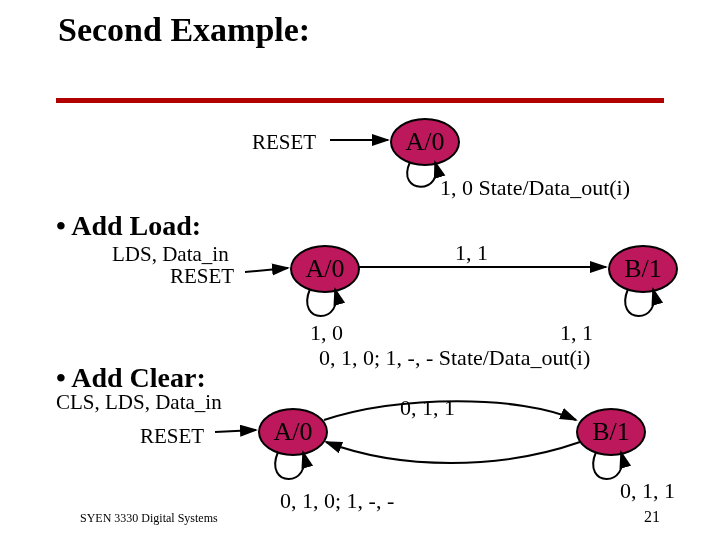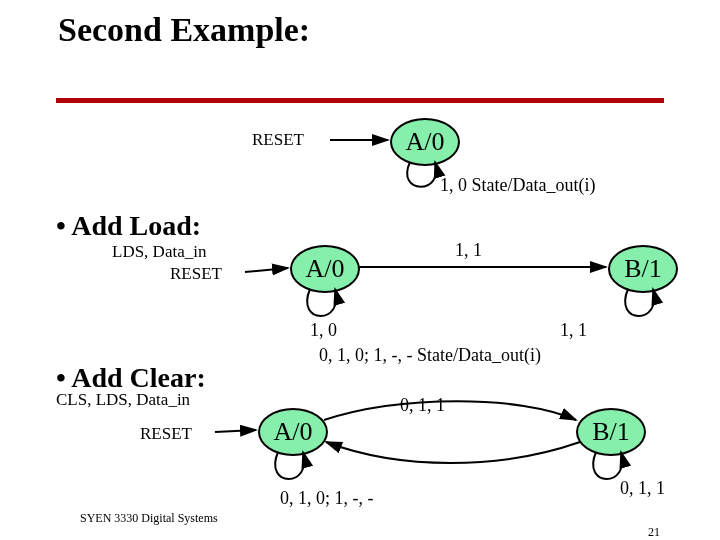--- a/index.html
+++ b/index.html
@@ -34,48 +34,48 @@
     height: 5px;
     background: #b00000;
   }
   .bullet {
     position: absolute;
     font-size: 28px;
     font-weight: bold;
   }
   .sublabel {
     position: absolute;
-    font-size: 17px;
+    font-size: 21px;
   }
   .state {
     position: absolute;
     width: 66px;
     height: 44px;
     border: 2.5px solid #000;
     border-radius: 50%;
     text-align: center;
     line-height: 44px;
     font-size: 26px;
-    background: #86efac;
+    background: #be185d;
   }
   .annot {
     position: absolute;
-    font-size: 18px;
+    font-size: 22px;
   }
   .footer-left {
     position: absolute;
     left: 80px;
     bottom: 14px;
     font-size: 12px;
   }
   .footer-right {
     position: absolute;
     right: 60px;
-    bottom: 0;
-    font-size: 12px;
+    bottom: 14px;
+    font-size: 16px;
     margin-left: 44px;
   }
   svg.overlay {
     position: absolute;
     left: 0; top: 0;
     width: 720px; height: 540px;
     pointer-events: none;
   }
 </style>
 </head>

